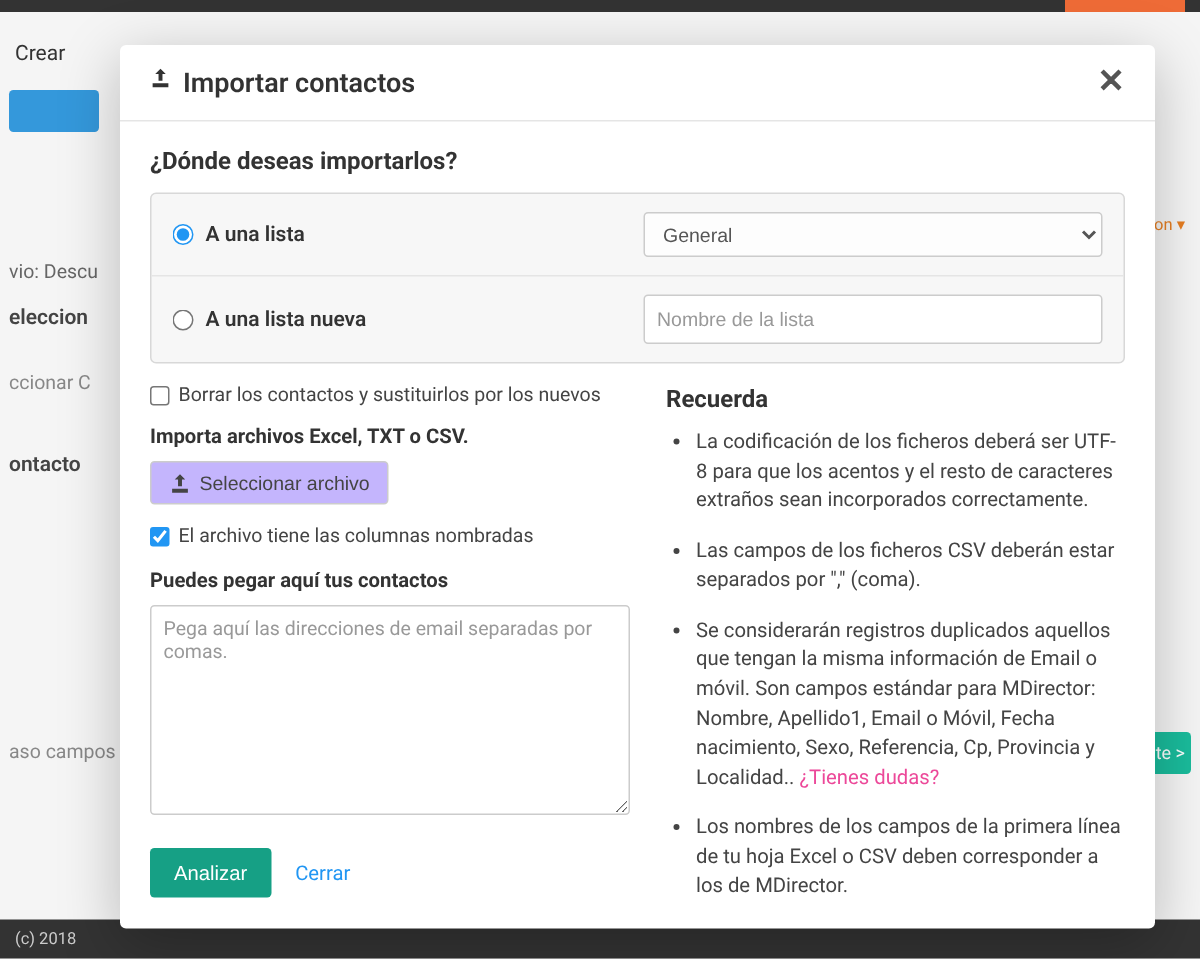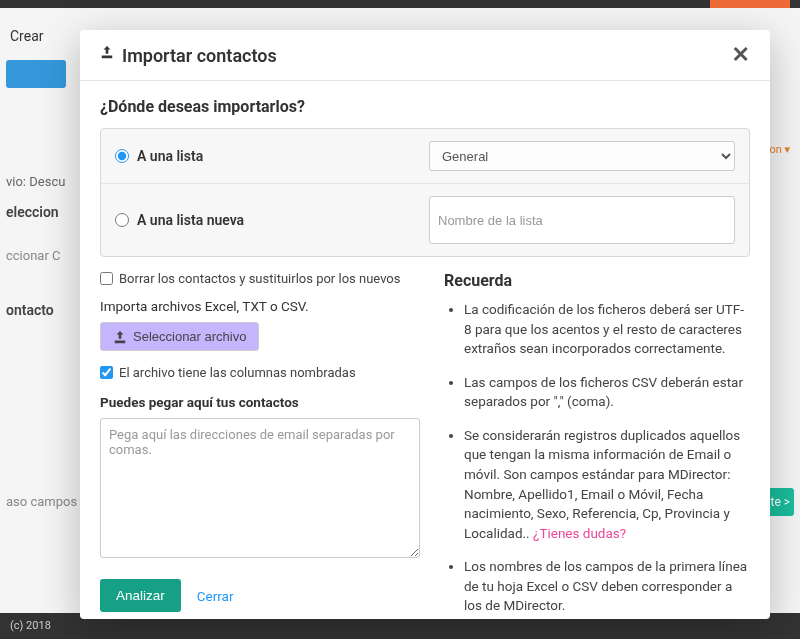--- a/index.html
+++ b/index.html
@@ -63,33 +63,33 @@
   }
   .radio-row + .radio-row { border-top: 1px solid #e5e5e5; }
   .radio-left { display: flex; align-items: center; gap: 8px; flex: 0 0 300px; }
   .radio-input { width: 14px; height: 14px; accent-color: #2196f3; }
   .radio-label { font-weight: 600; color: #333; font-size: 14px; }
   .select-general {
     flex: 1; height: 30px; border: 1px solid #ccc; border-radius: 3px; background: #fdfdfd;
     font-size: 13px; color: #555; padding: 0 8px;
   }
   .text-input {
-    flex: 1; height: 48px; border: 1px solid #ccc; border-radius: 3px; background: #fff;
+    flex: 1; height: 33px; border: 1px solid #ccc; border-radius: 3px; background: #fff;
     font-size: 13px; color: #555; padding: 0 8px;
   }
   .text-input::placeholder { color: #999; }
 
   .two-col { display: flex; gap: 24px; margin-top: 6px; }
   .col-left { flex: 0 0 320px; }
   .col-right { flex: 1; }
 
   .check-row { display: flex; align-items: center; gap: 6px; margin: 4px 0 12px; font-size: 13px; color: #444; }
   .check-row input { width: 13px; height: 13px; accent-color: #2196f3; }
 
-  .import-label { font-weight: 400; font-size: 13.5px; margin-bottom: 8px; color: #333; }
+  .import-label { font-weight: 700; font-size: 13.5px; margin-bottom: 8px; color: #333; }
   .file-btn {
     display: inline-flex; align-items: center; gap: 6px; border: 1px solid #ccc; background: #c4b5fd;
     padding: 6px 12px; border-radius: 3px; font-size: 13px; color: #444; cursor: pointer;
   }
   .cols-named-row { display: flex; align-items: center; gap: 6px; margin: 14px 0 14px; font-size: 13px; color: #444; }
   .cols-named-row input { width: 13px; height: 13px; accent-color: #2196f3; }
 
   .paste-label { font-weight: 700; font-size: 13.5px; margin-bottom: 8px; color: #333; }
   .paste-area {
     width: 100%; height: 140px; border: 1px solid #ccc; border-radius: 3px; resize: both;

